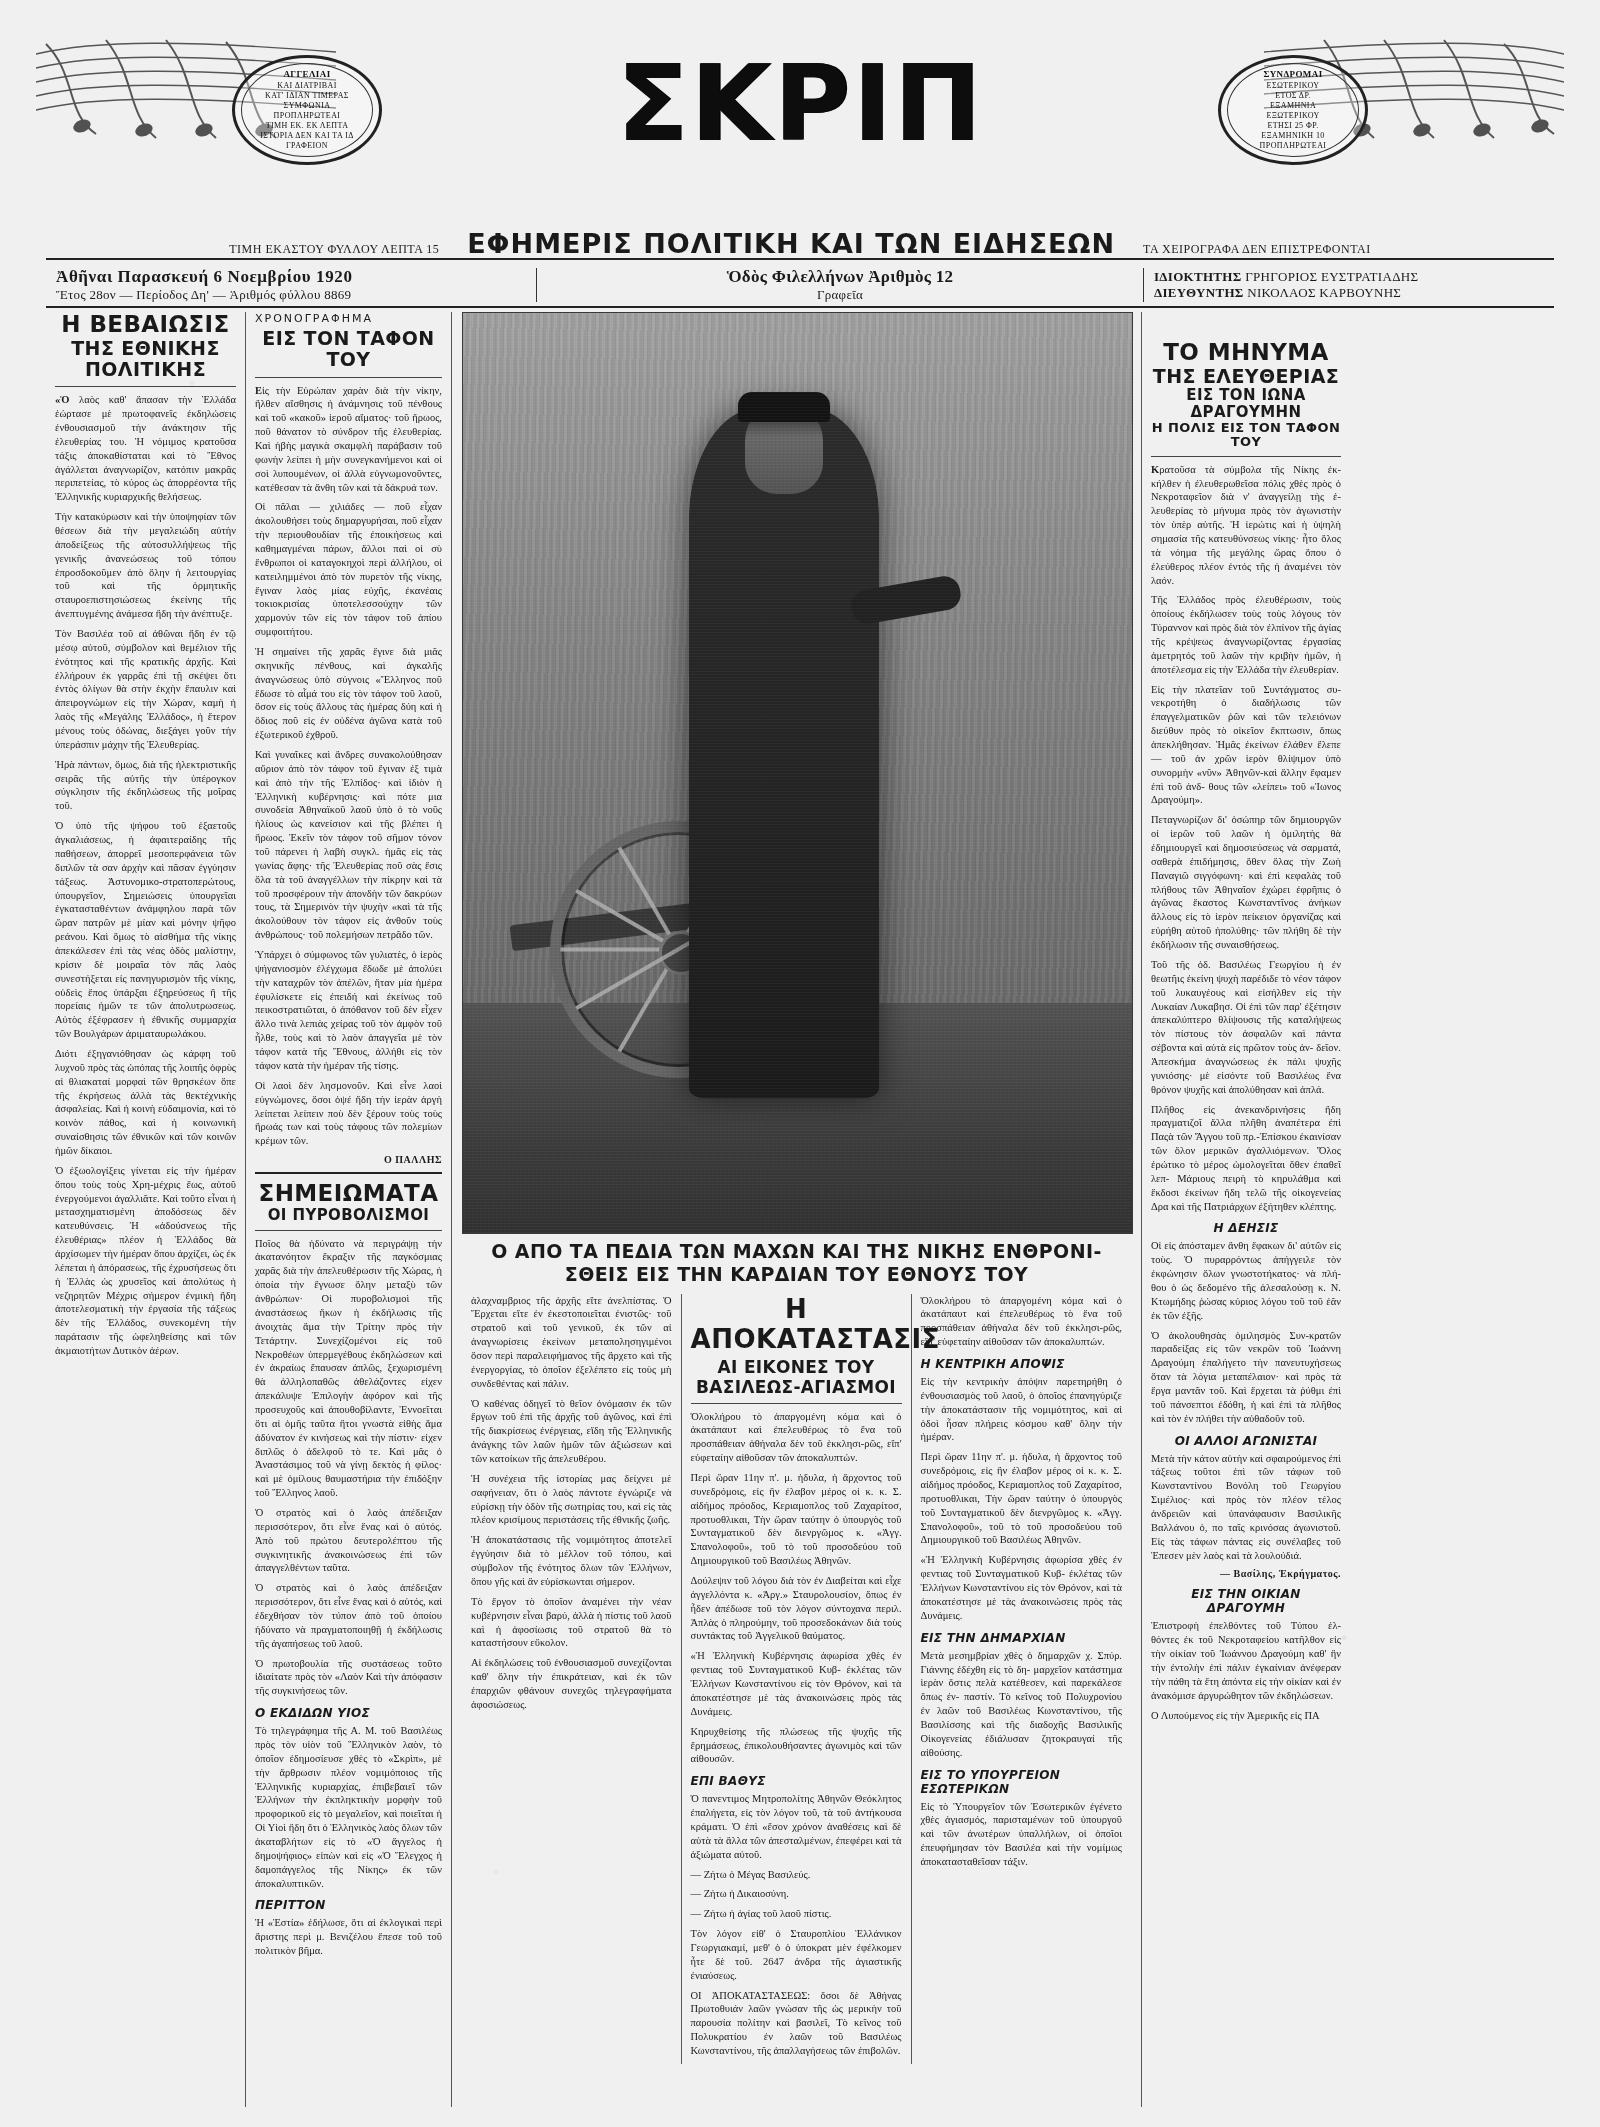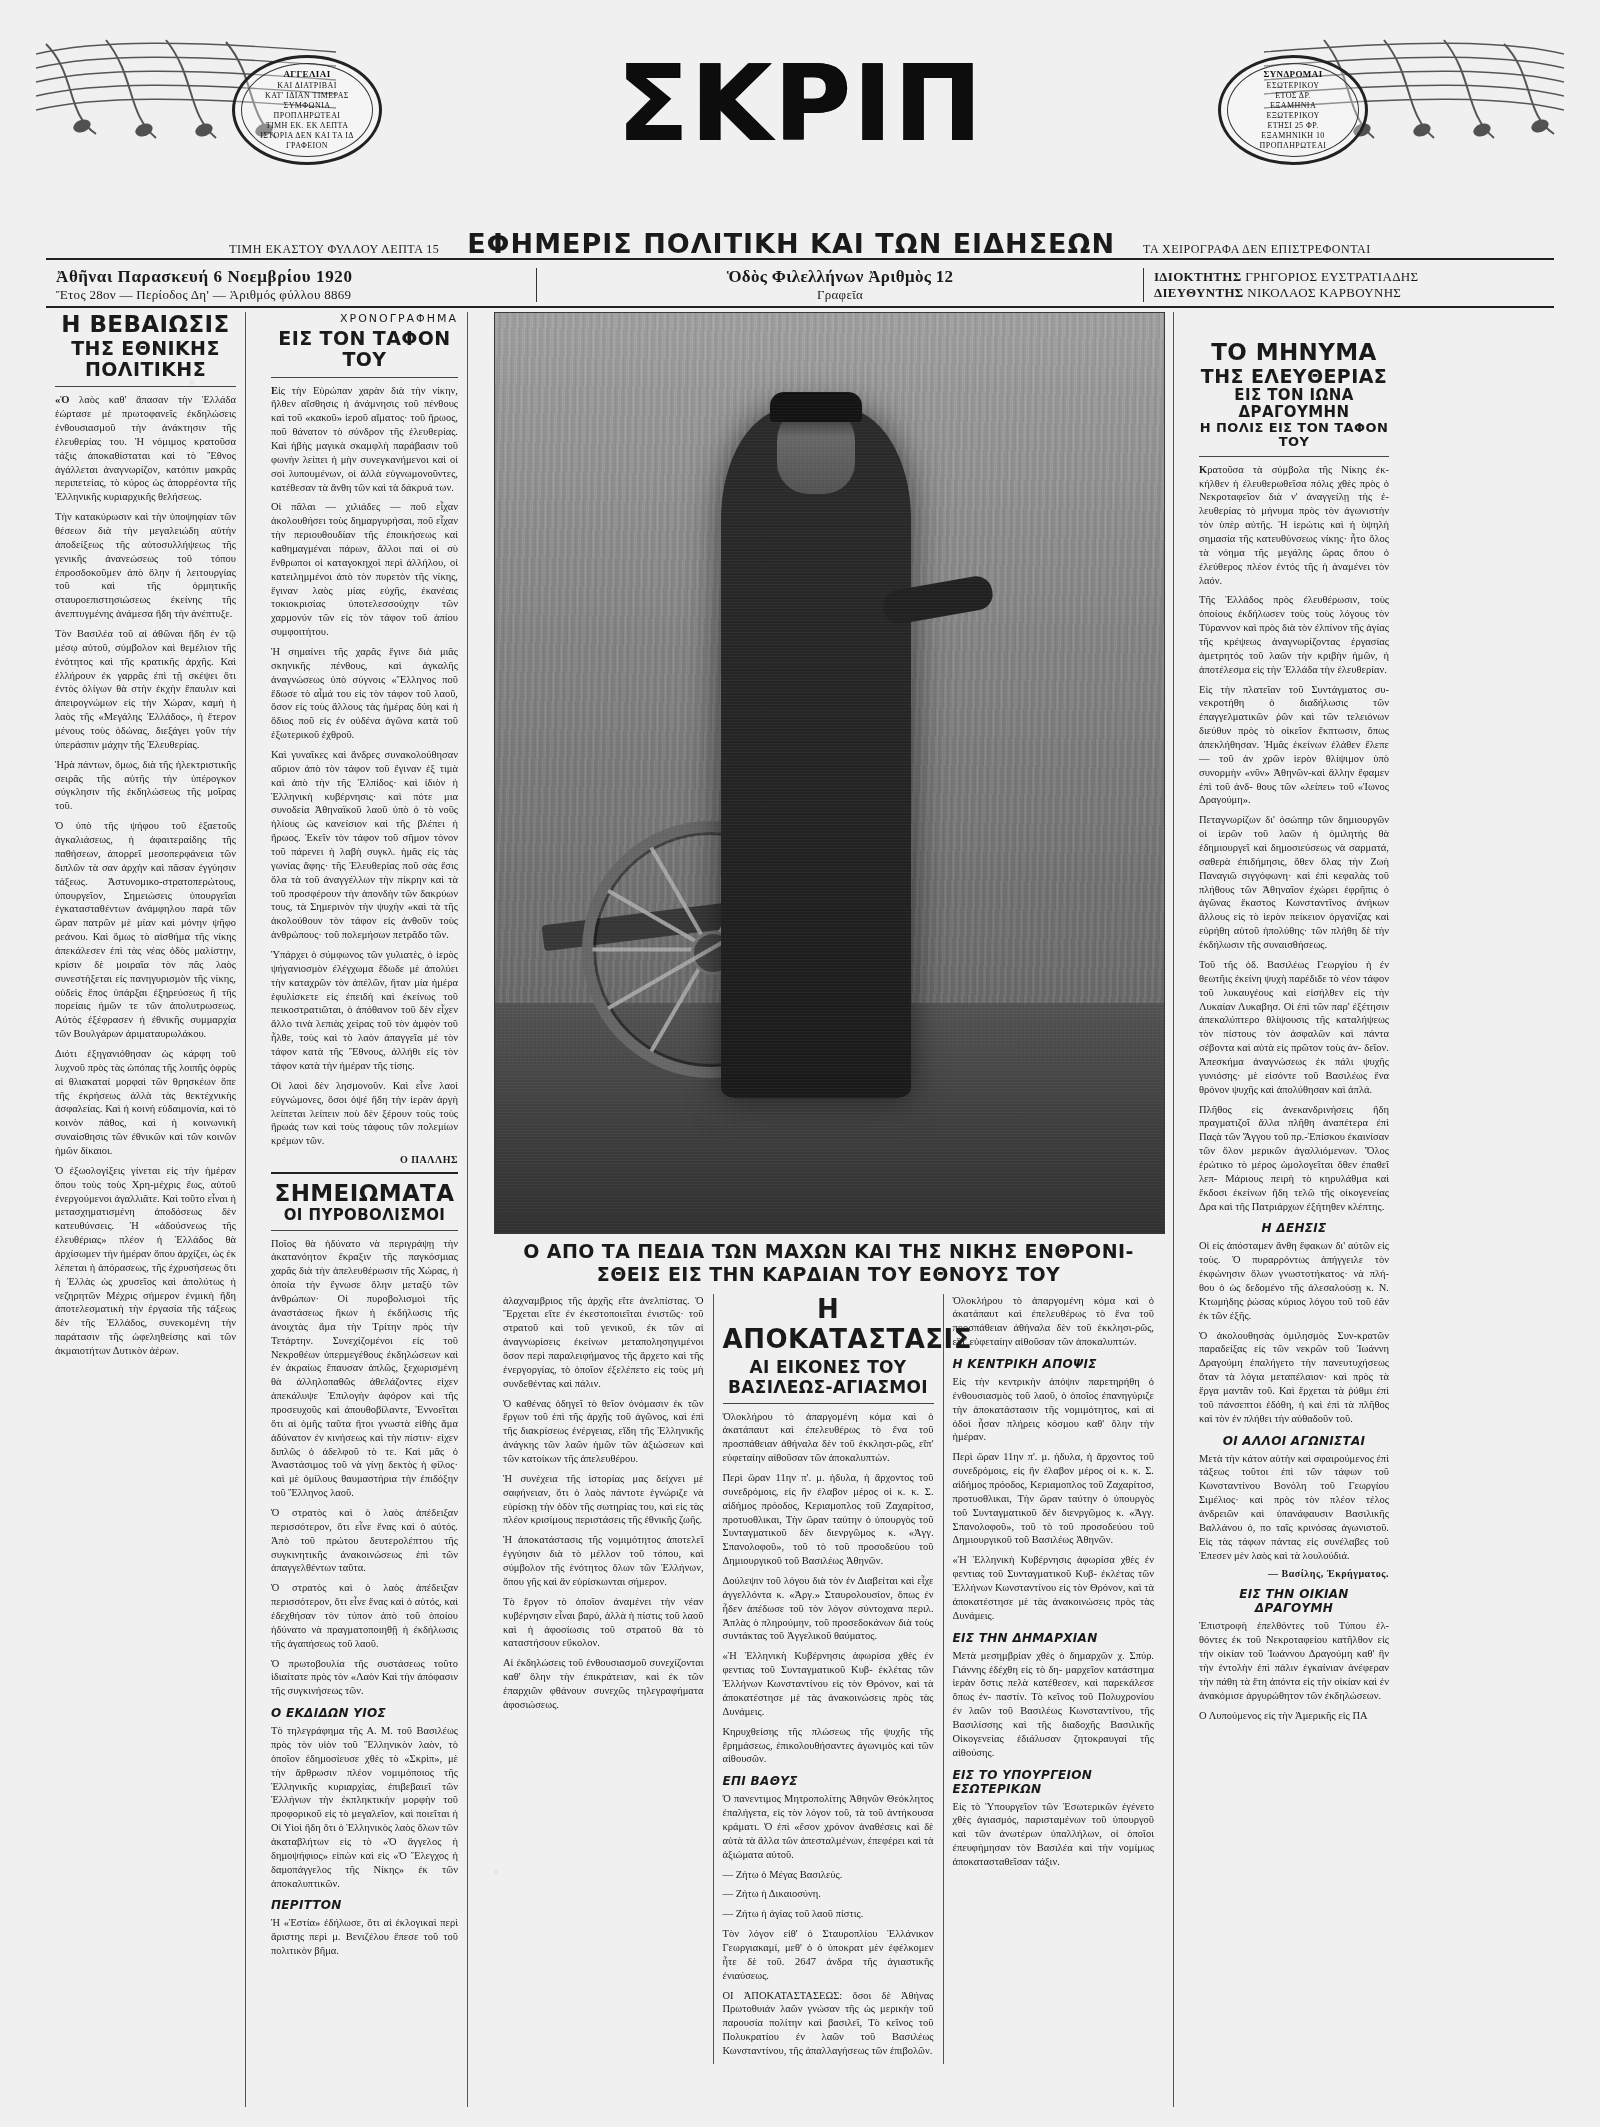--- a/index.html
+++ b/index.html
@@ -151,21 +151,21 @@
   .infobar .office .l1 { font-size: 17px; }
 
   
   .content {
     position: absolute;
     top: 312px;
     left: 46px;
     right: 46px;
     bottom: 20px;
     display: flex;
-    gap: 16px;
+    gap: 0;
   }
   .col {
     box-sizing: border-box;
     padding: 0 9px;
     border-right: 1px solid #555;
   }
   .col:last-child { border-right: none; }
   .c1 { width: 200px; }
   .c2 { width: 206px; }
   .cmid { width: 690px; padding: 0 10px; }
@@ -179,21 +179,21 @@
     letter-spacing: .4px;
   }
   .hd-xl { font-size: 23px; }
   .hd-lg { font-size: 19px; }
   .hd-md { font-size: 15px; }
   .hd-sm { font-size: 13px; }
   .kicker {
     font-family: "DejaVu Sans", sans-serif;
     font-size: 11px;
     letter-spacing: 2px;
-    text-align: right;
+    text-align: left;
     margin-bottom: 3px;
   }
   .hr-thin {
     border-top: 1px solid #444;
     margin: 6px 0 6px;
   }
   .hr-thick {
     border-top: 2px solid #222;
     margin: 7px 0 7px;
   }

